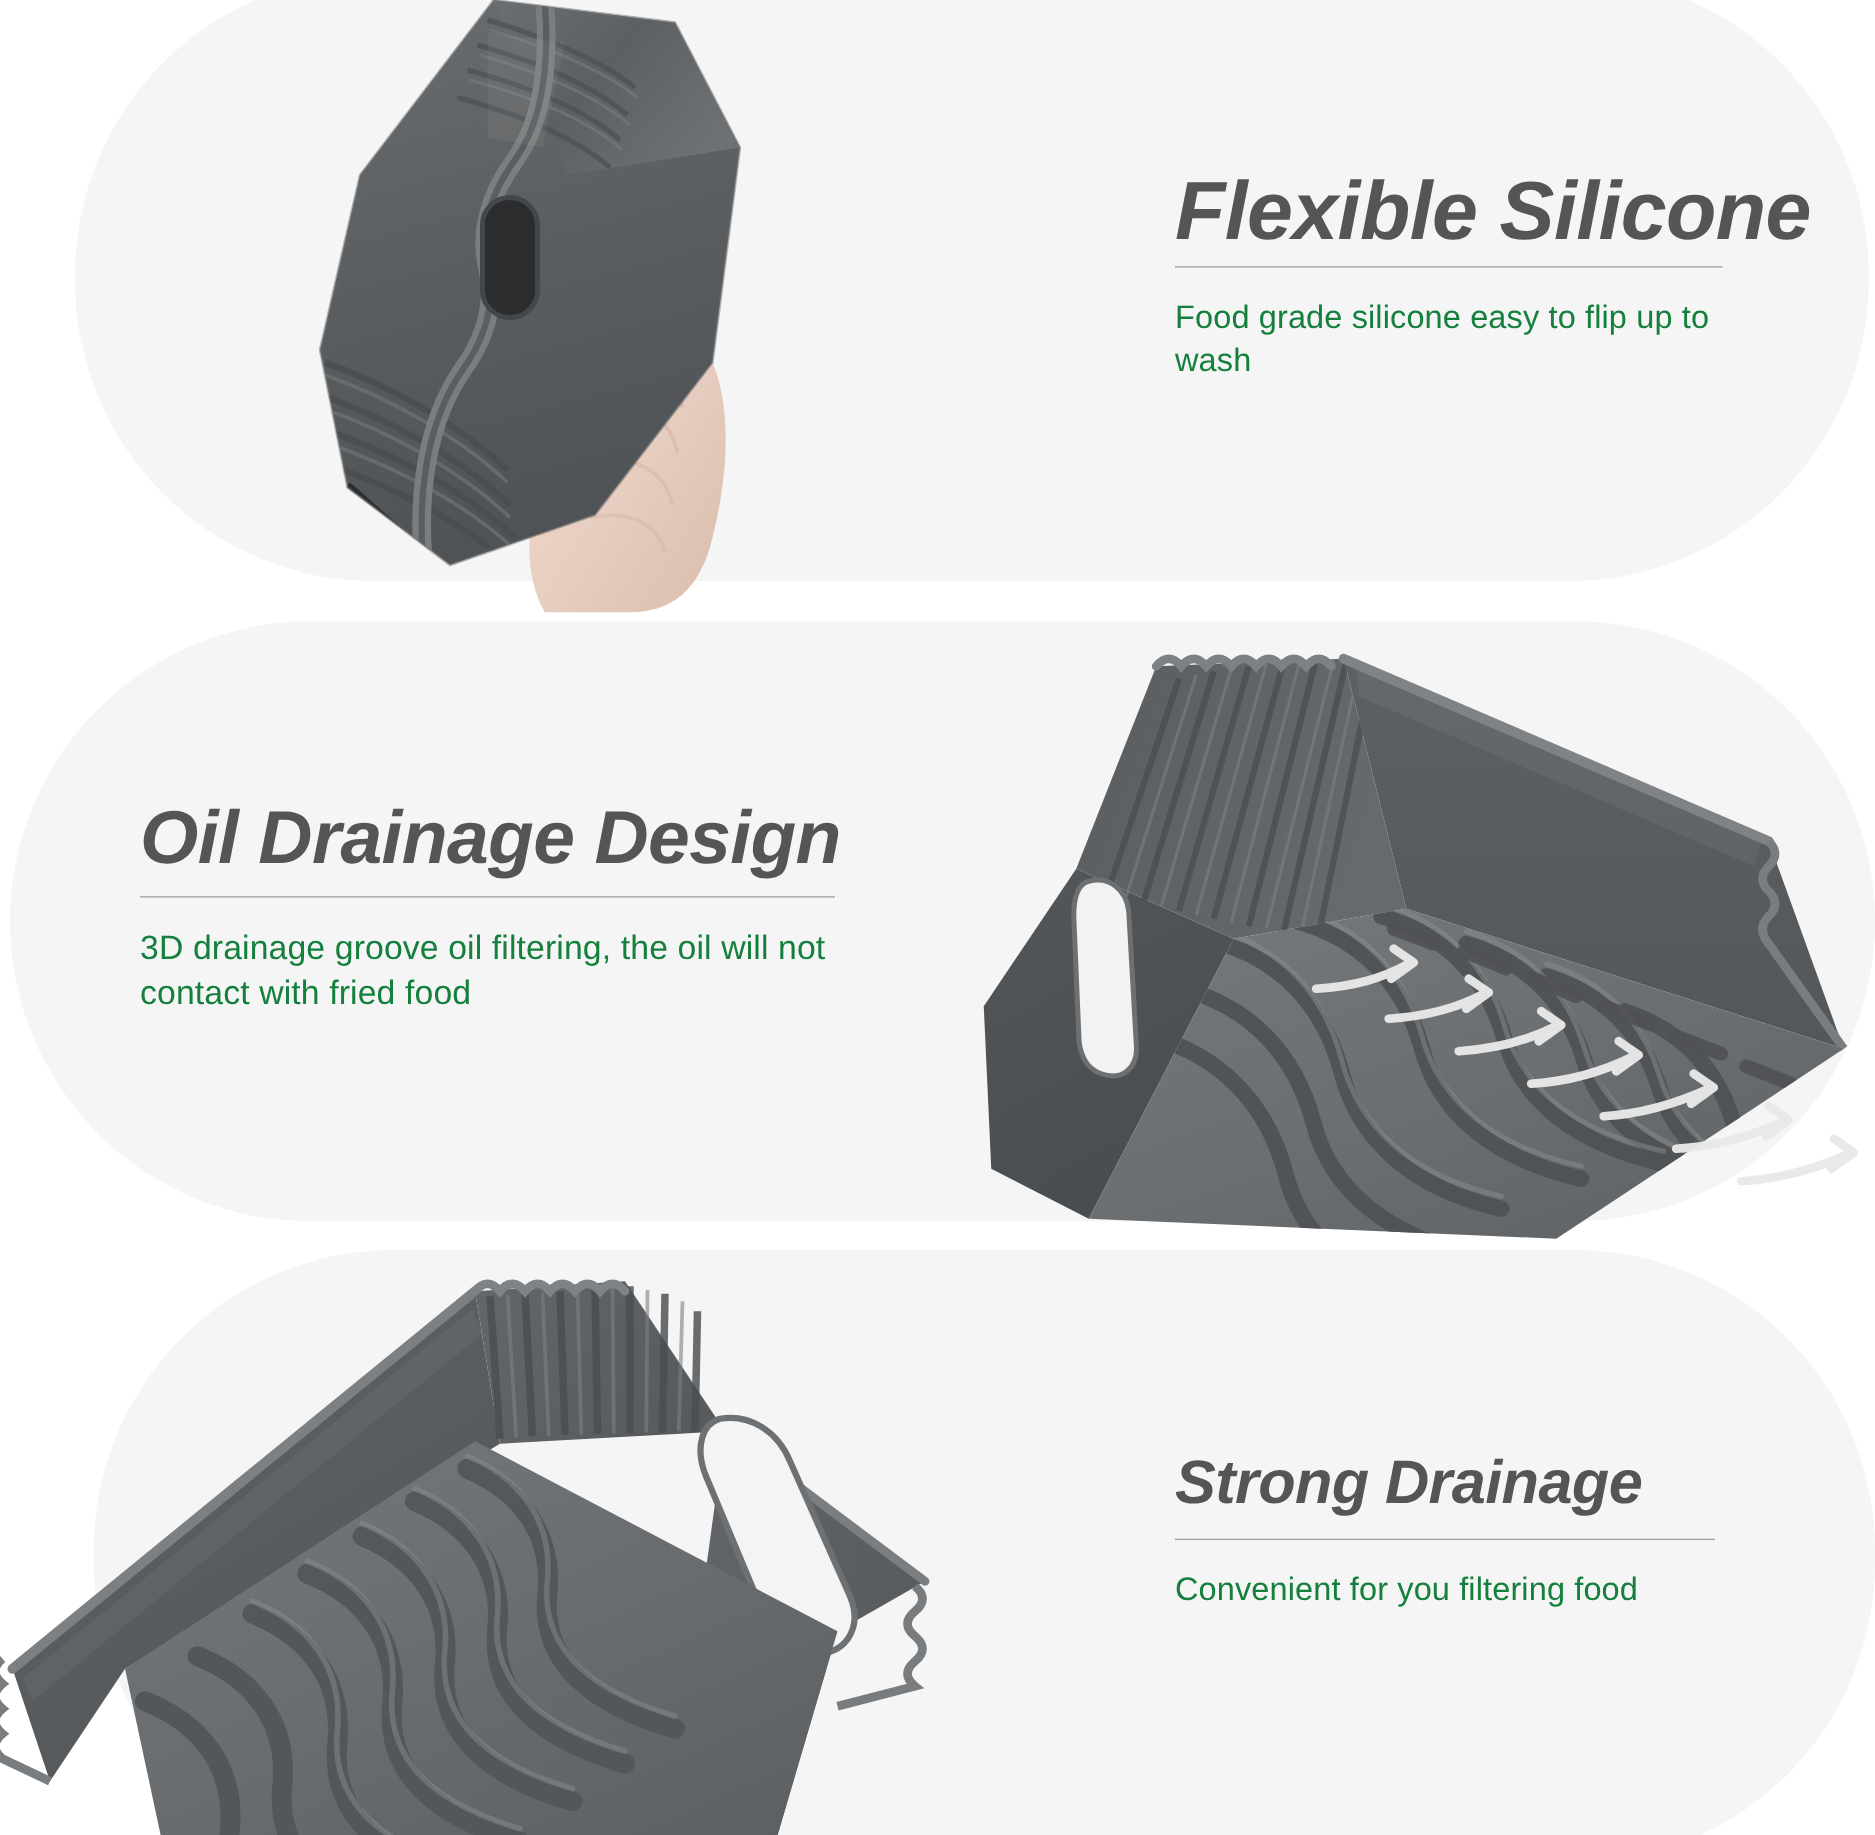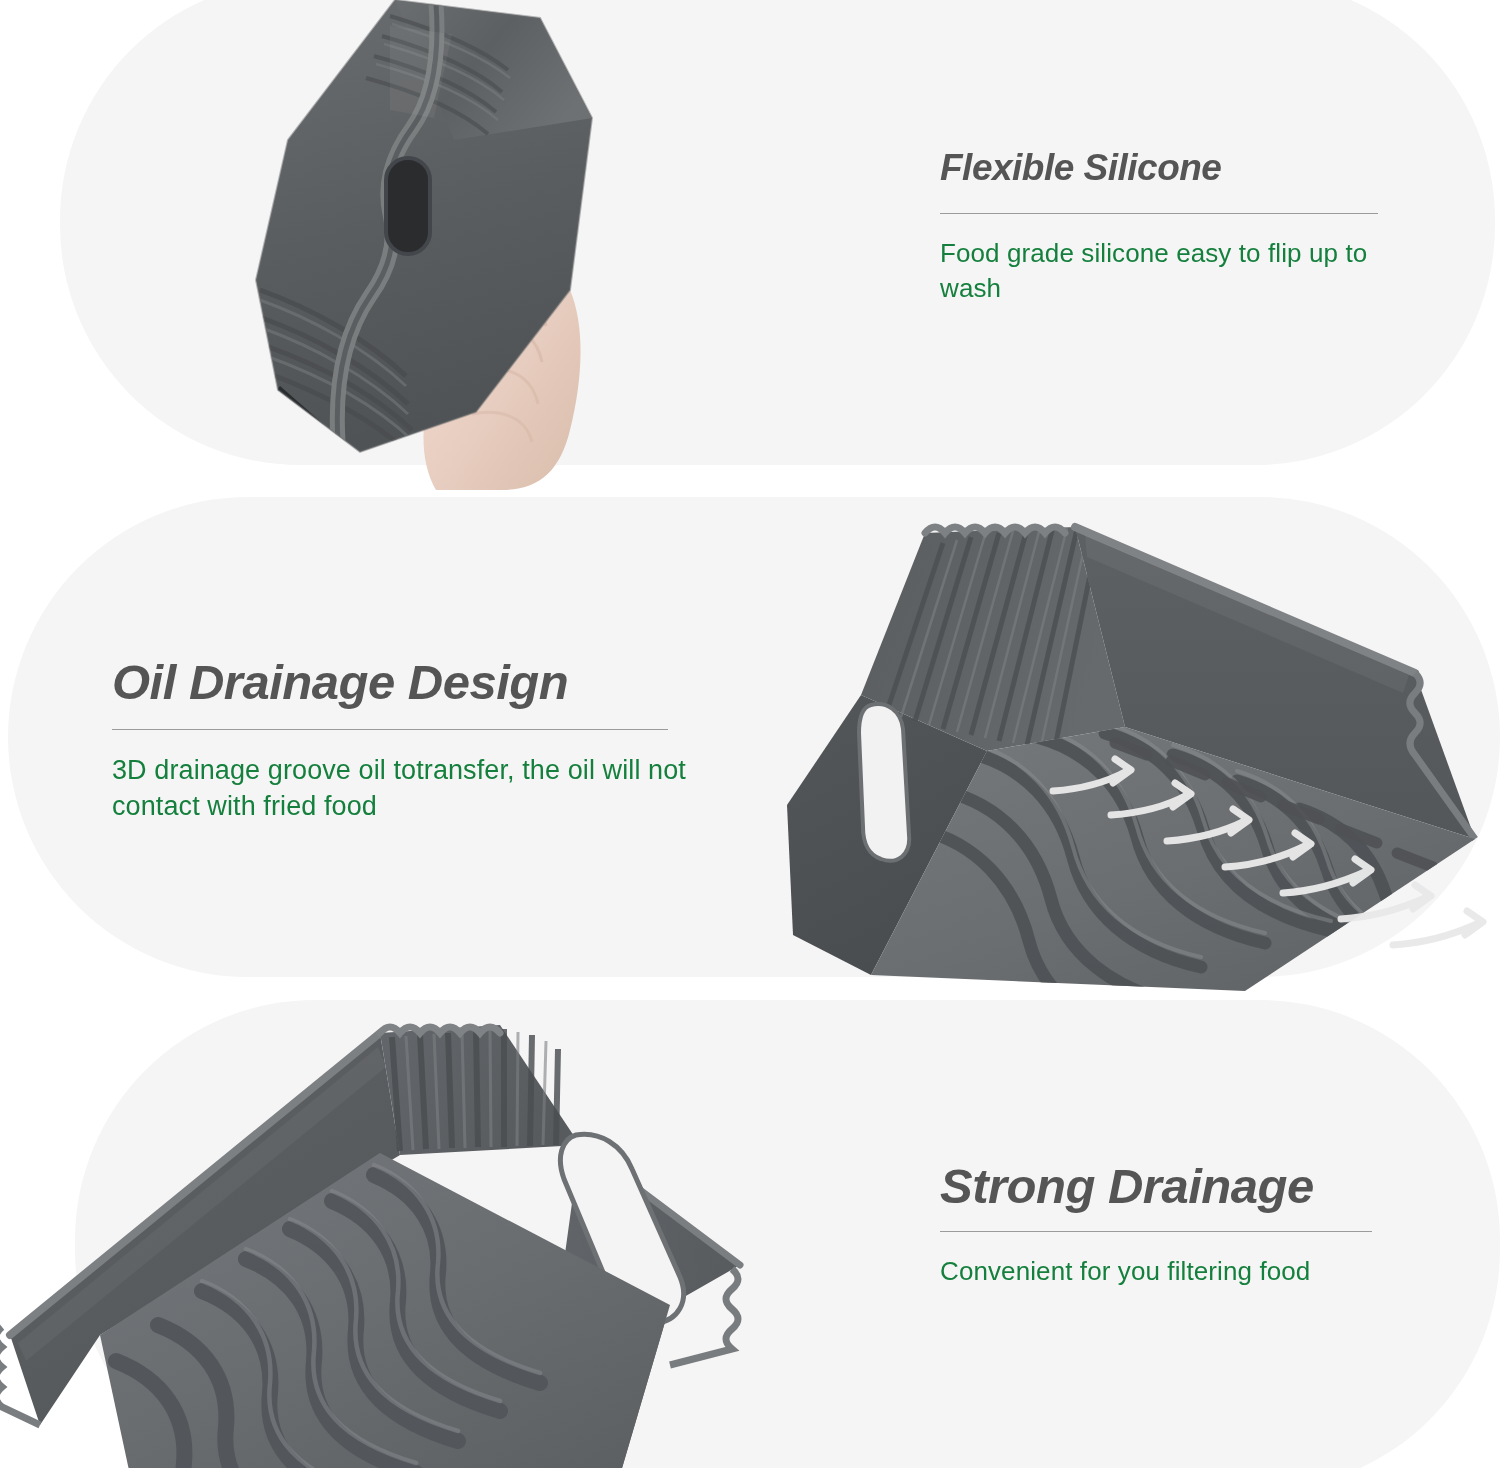--- a/index.html
+++ b/index.html
@@ -29,22 +29,22 @@
   #text-2{ left:112px;  top:640px;  width:580px; }
   #text-3{ left:940px;  top:1158px; width:460px; }
 
   .heading{
     font-style:italic;
     font-weight:bold;
     color:#555555;
     letter-spacing:-0.5px;
     white-space:nowrap;
   }
-  #text-1 .heading{ font-size:37px; line-height:56px; }
-  #text-2 .heading{ font-size:49px; line-height:60px;margin-top:12px; }
+  #text-1 .heading{ font-size:66px; line-height:56px; }
+  #text-2 .heading{ font-size:60px; line-height:60px; }
   #text-3 .heading{ font-size:49px; line-height:56px; }
 
   .rule{
     height:1px;
     background:#9b9b9b;
     margin-top:17px;
   }
   #text-1 .rule{ width:438px; }
   #text-2 .rule{ width:556px; }
   #text-3 .rule{ width:432px; }
@@ -283,21 +283,21 @@
               <path d="M692 406 L708 417 L690 430"></path>
             </g>
         </g>
       </g>
     </svg>
   </div>
 
   <div class="textblock" id="text-2">
     <div class="heading">Oil Drainage Design</div>
     <div class="rule"></div>
-    <div class="body">3D drainage groove oil totransfer, the oil will not contact with fried food</div>
+    <div class="body">3D drainage groove oil filtering, the oil will not contact with fried food</div>
   </div>
 
   <div class="panel" id="panel-3"></div>
 
   <div class="art" id="art-3">
     <svg viewBox="0 0 820 470" xmlns="http://www.w3.org/2000/svg">
       <defs>
         <linearGradient id="g3wallL" x1="0" y1="0" x2="0.6" y2="1">
           <stop offset="0" stop-color="#5f6265"></stop>
           <stop offset="1" stop-color="#55585b"></stop>

